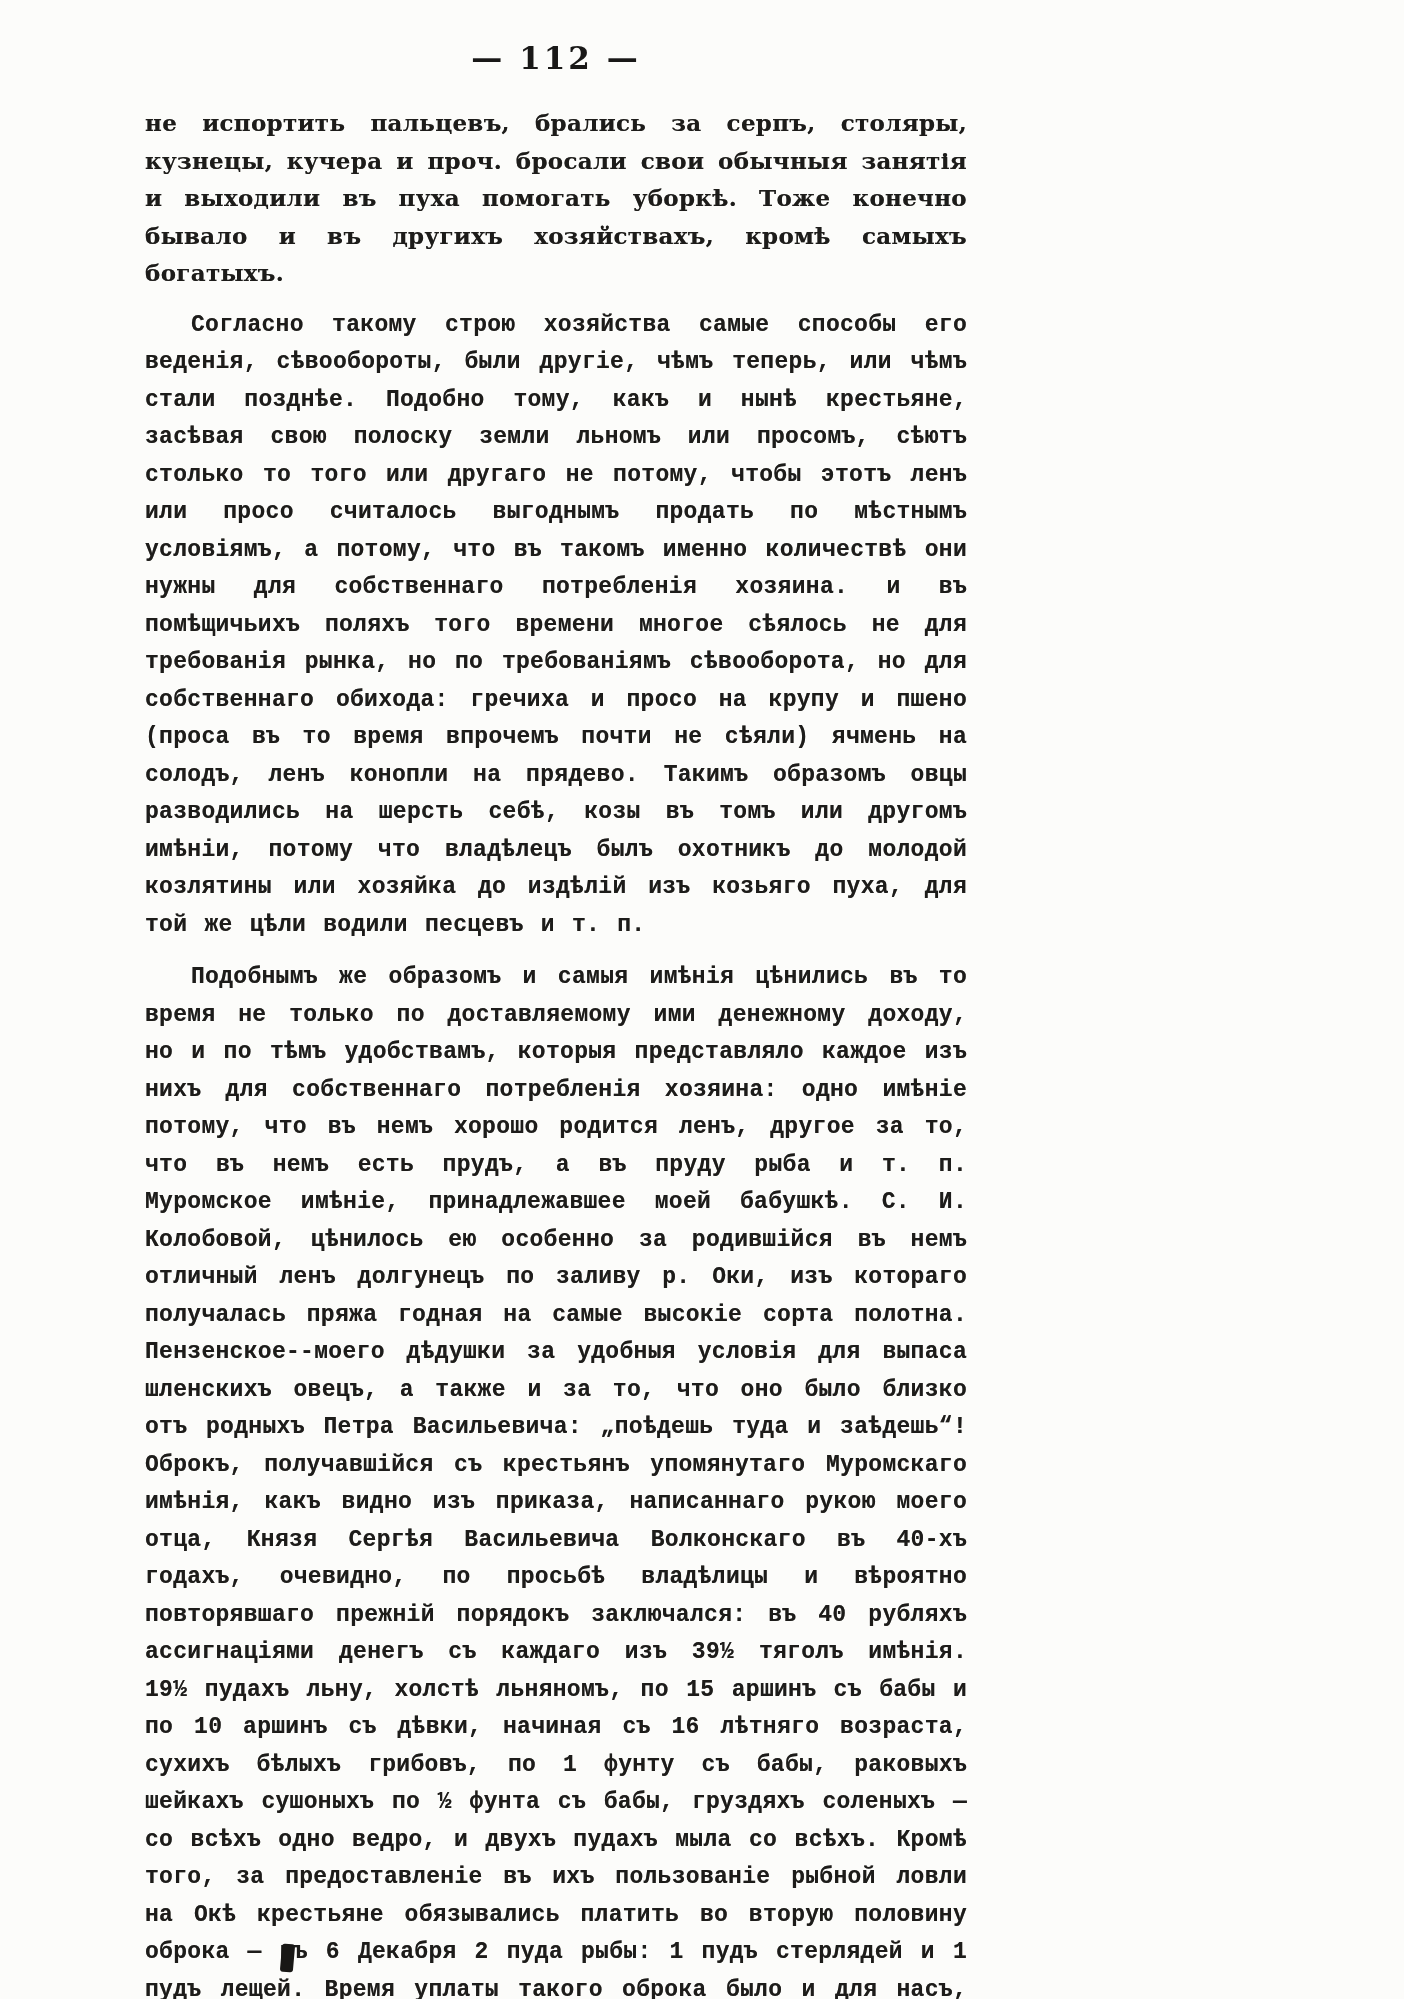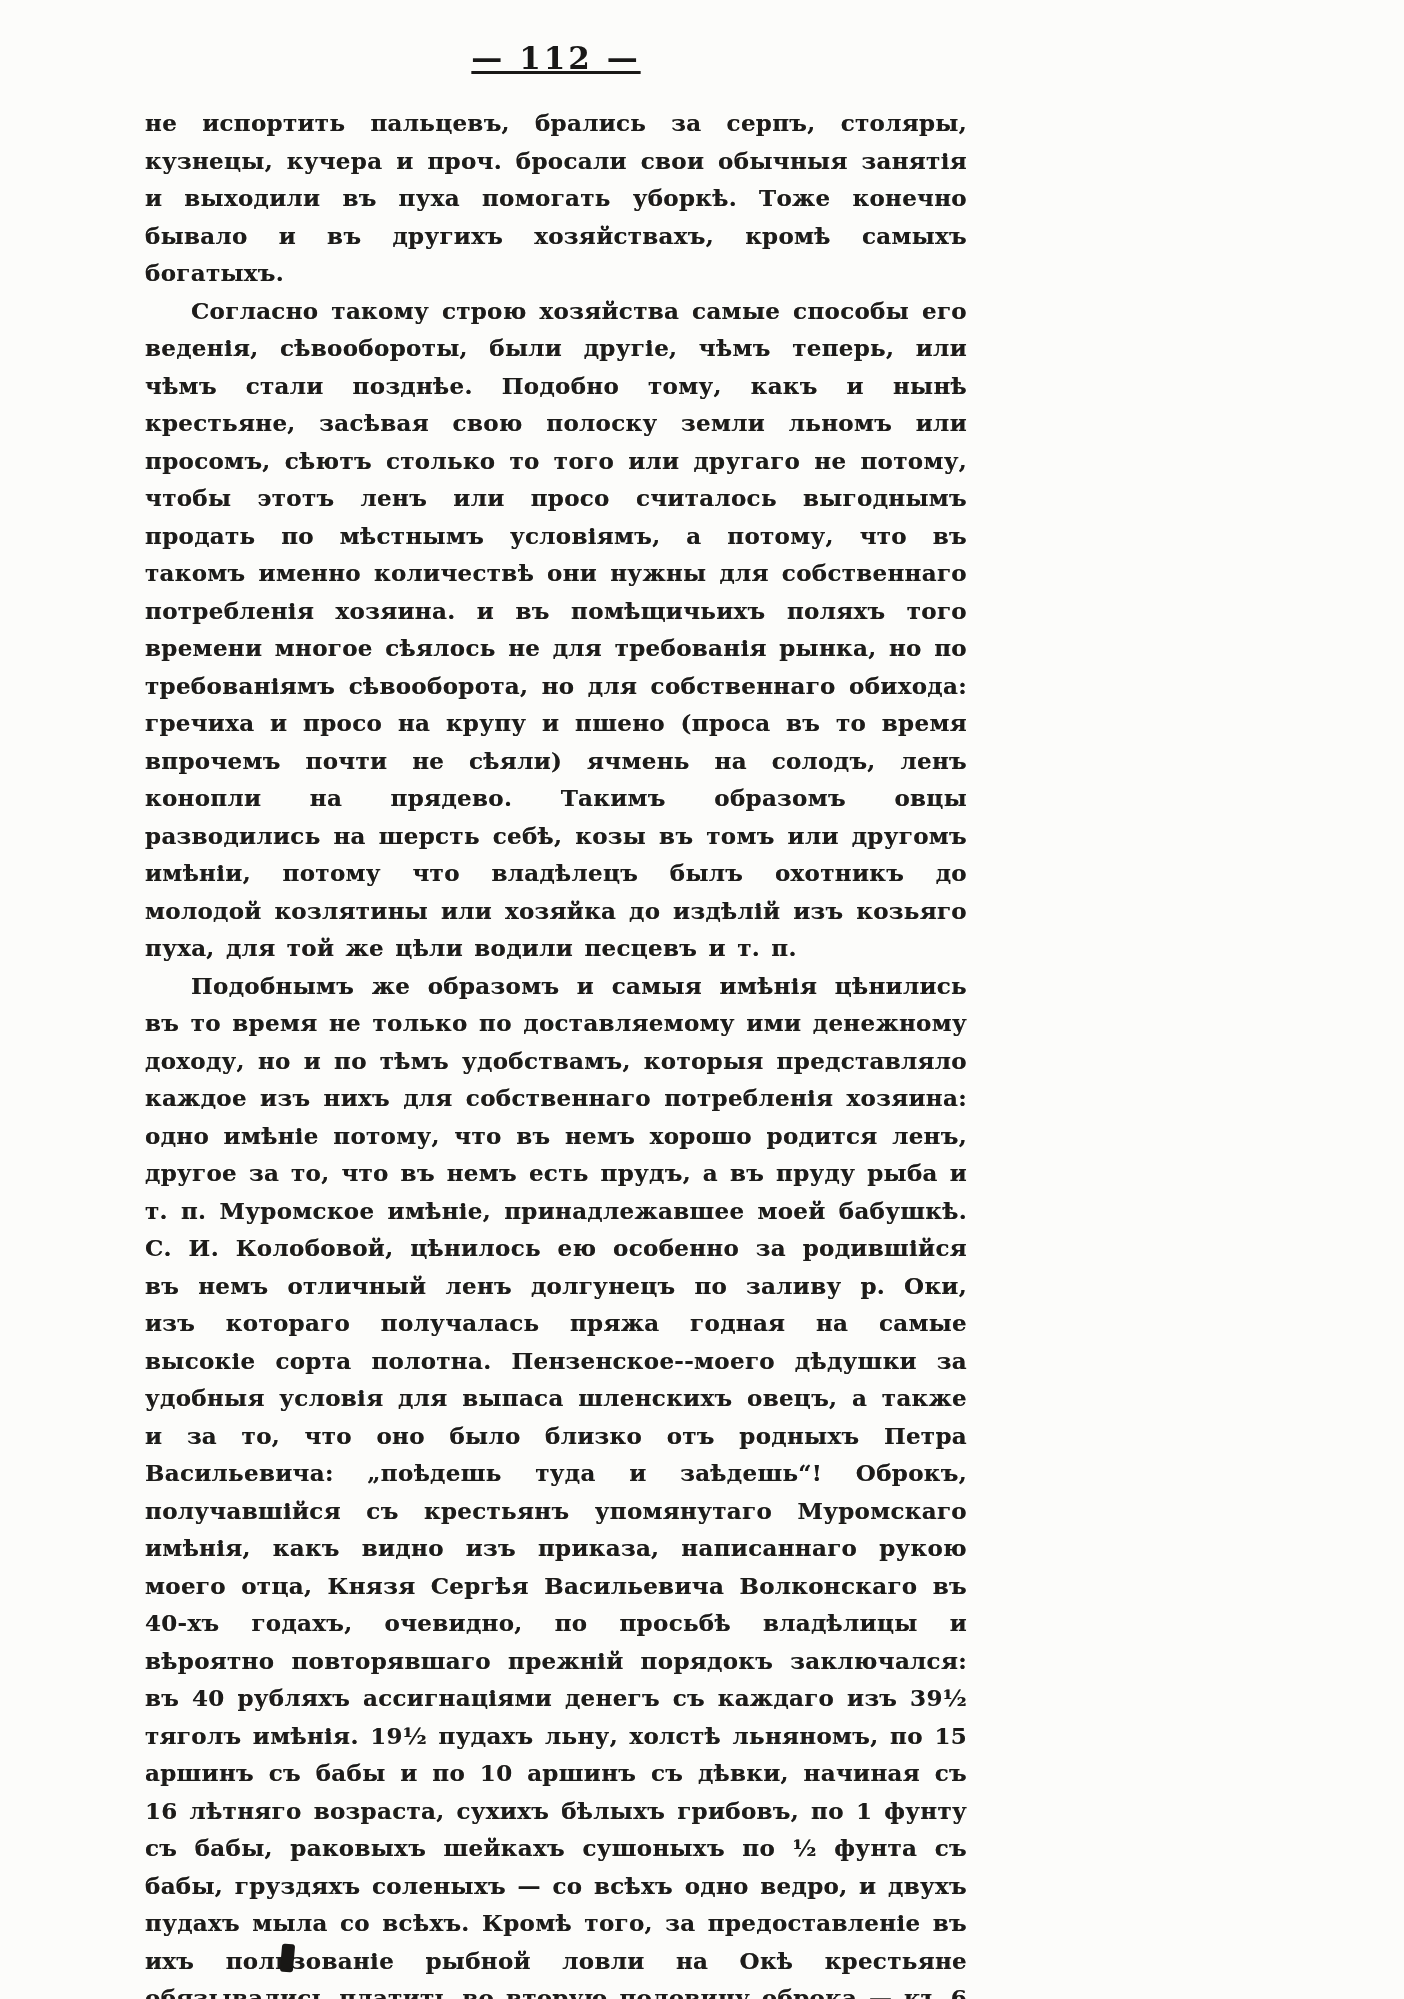--- a/index.html
+++ b/index.html
@@ -22,41 +22,40 @@
   .page-number {
     position: absolute;
     top: 40px;
     left: 145px;
     width: 822px;
     text-align: center;
     font-size: 31px;
     font-weight: bold;
     letter-spacing: 3px;
     color: #191817;
-    text-decoration: underline;
   }
 
   .text-block {
     position: absolute;
     top: 104px;
     left: 145px;
     width: 822px;
     font-size: 23px;
     font-weight: bold;
     line-height: 37.5px;
     text-align: justify;
     word-spacing: 3px;
     letter-spacing: 0.3px;
     color: #1d1c1a;
     text-shadow: 0 0 0.5px rgba(20, 18, 15, 0.55);
   }
 
   .para { text-indent: 46px; }
   .para.continued { text-indent: 0; }
-  .para + .para { margin-top: 0; }
+  .para + .para { margin-top: 15px; font-family: Liberation Mono, monospace; }
 
   .ink-smudge {
     position: absolute;
     left: 281px;
     top: 1944px;
     width: 13px;
     height: 28px;
     background: #181715;
     border-radius: 3px;
     transform: rotate(5deg);

